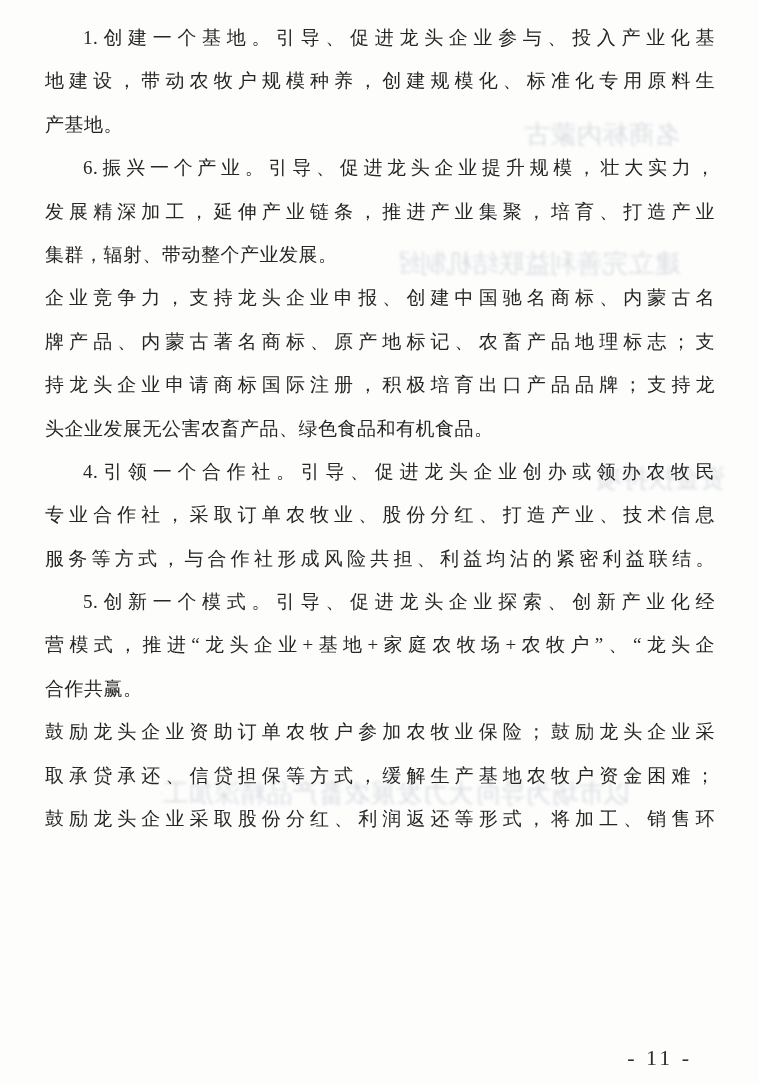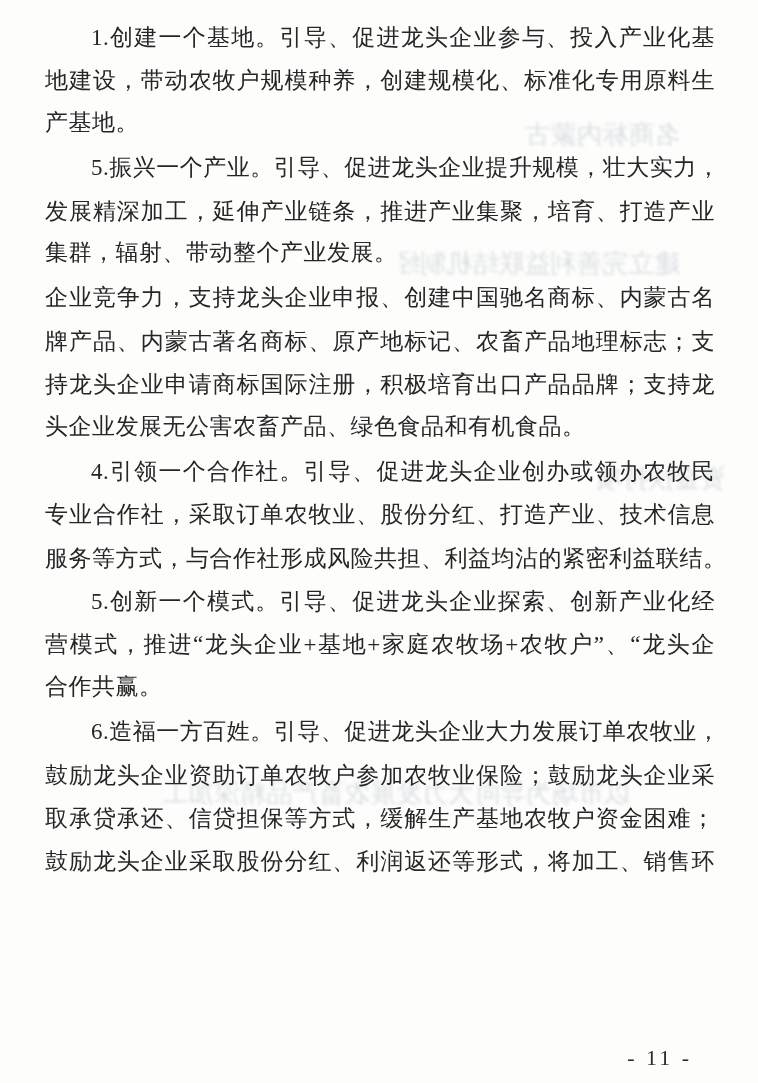--- a/index.html
+++ b/index.html
@@ -14,30 +14,30 @@
   
   .doc-body {
     position: absolute;
     left: 45px;
     top: 16px;
     width: 670px;
   }
   .line {
     height: 43.4px;
     line-height: 43.4px;
-    font-size: 23px;
+    font-size: 19px;
     color: #262626;
     white-space: nowrap;
     overflow: hidden;
     text-align: justify;
     text-align-last: justify;
     letter-spacing: 0.5px;
   }
   .line.indent { text-indent: 2em; }
-  .line.short  { text-align-last: left; font-family: Liberation Mono, monospace; }
+  .line.short  { text-align-last: left; }
 
   
   .ghost {
     position: absolute;
     transform: scaleX(-1);
     color: #8e99a8;
     opacity: 0.30;
     filter: blur(1.4px);
     font-size: 26px;
     line-height: 26px;
@@ -72,21 +72,21 @@
 
   <div class="doc-body">
 
     <section>
       <div class="line indent">1.创建一个基地。引导、促进龙头企业参与、投入产业化基</div>
       <div class="line">地建设，带动农牧户规模种养，创建规模化、标准化专用原料生</div>
       <div class="line short">产基地。</div>
     </section>
 
     <section>
-      <div class="line indent">5.振兴一个产业。引导、促进龙头企业提升规模，壮大实力，</div>
+      <div class="line indent">6.振兴一个产业。引导、促进龙头企业提升规模，壮大实力，</div>
       <div class="line">发展精深加工，延伸产业链条，推进产业集聚，培育、打造产业</div>
       <div class="line short">集群，辐射、带动整个产业发展。</div>
     </section>
 
     <section>
       <div class="line">企业竞争力，支持龙头企业申报、创建中国驰名商标、内蒙古名</div>
       <div class="line">牌产品、内蒙古著名商标、原产地标记、农畜产品地理标志；支</div>
       <div class="line">持龙头企业申请商标国际注册，积极培育出口产品品牌；支持龙</div>
       <div class="line short">头企业发展无公害农畜产品、绿色食品和有机食品。</div>
     </section>
@@ -97,21 +97,20 @@
       <div class="line">服务等方式，与合作社形成风险共担、利益均沾的紧密利益联结。</div>
     </section>
 
     <section>
       <div class="line indent">5.创新一个模式。引导、促进龙头企业探索、创新产业化经</div>
       <div class="line">营模式，推进“龙头企业+基地+家庭农牧场+农牧户”、“龙头企</div>
       <div class="line short">合作共赢。</div>
     </section>
 
     <section>
-      <div class="line indent">6.造福一方百姓。引导、促进龙头企业大力发展订单农牧业，</div>
       <div class="line">鼓励龙头企业资助订单农牧户参加农牧业保险；鼓励龙头企业采</div>
       <div class="line">取承贷承还、信贷担保等方式，缓解生产基地农牧户资金困难；</div>
       <div class="line">鼓励龙头企业采取股份分红、利润返还等形式，将加工、销售环</div>
     </section>
 
   </div>
 
   <div class="page-number">- 11 -</div>
 
 </div>

